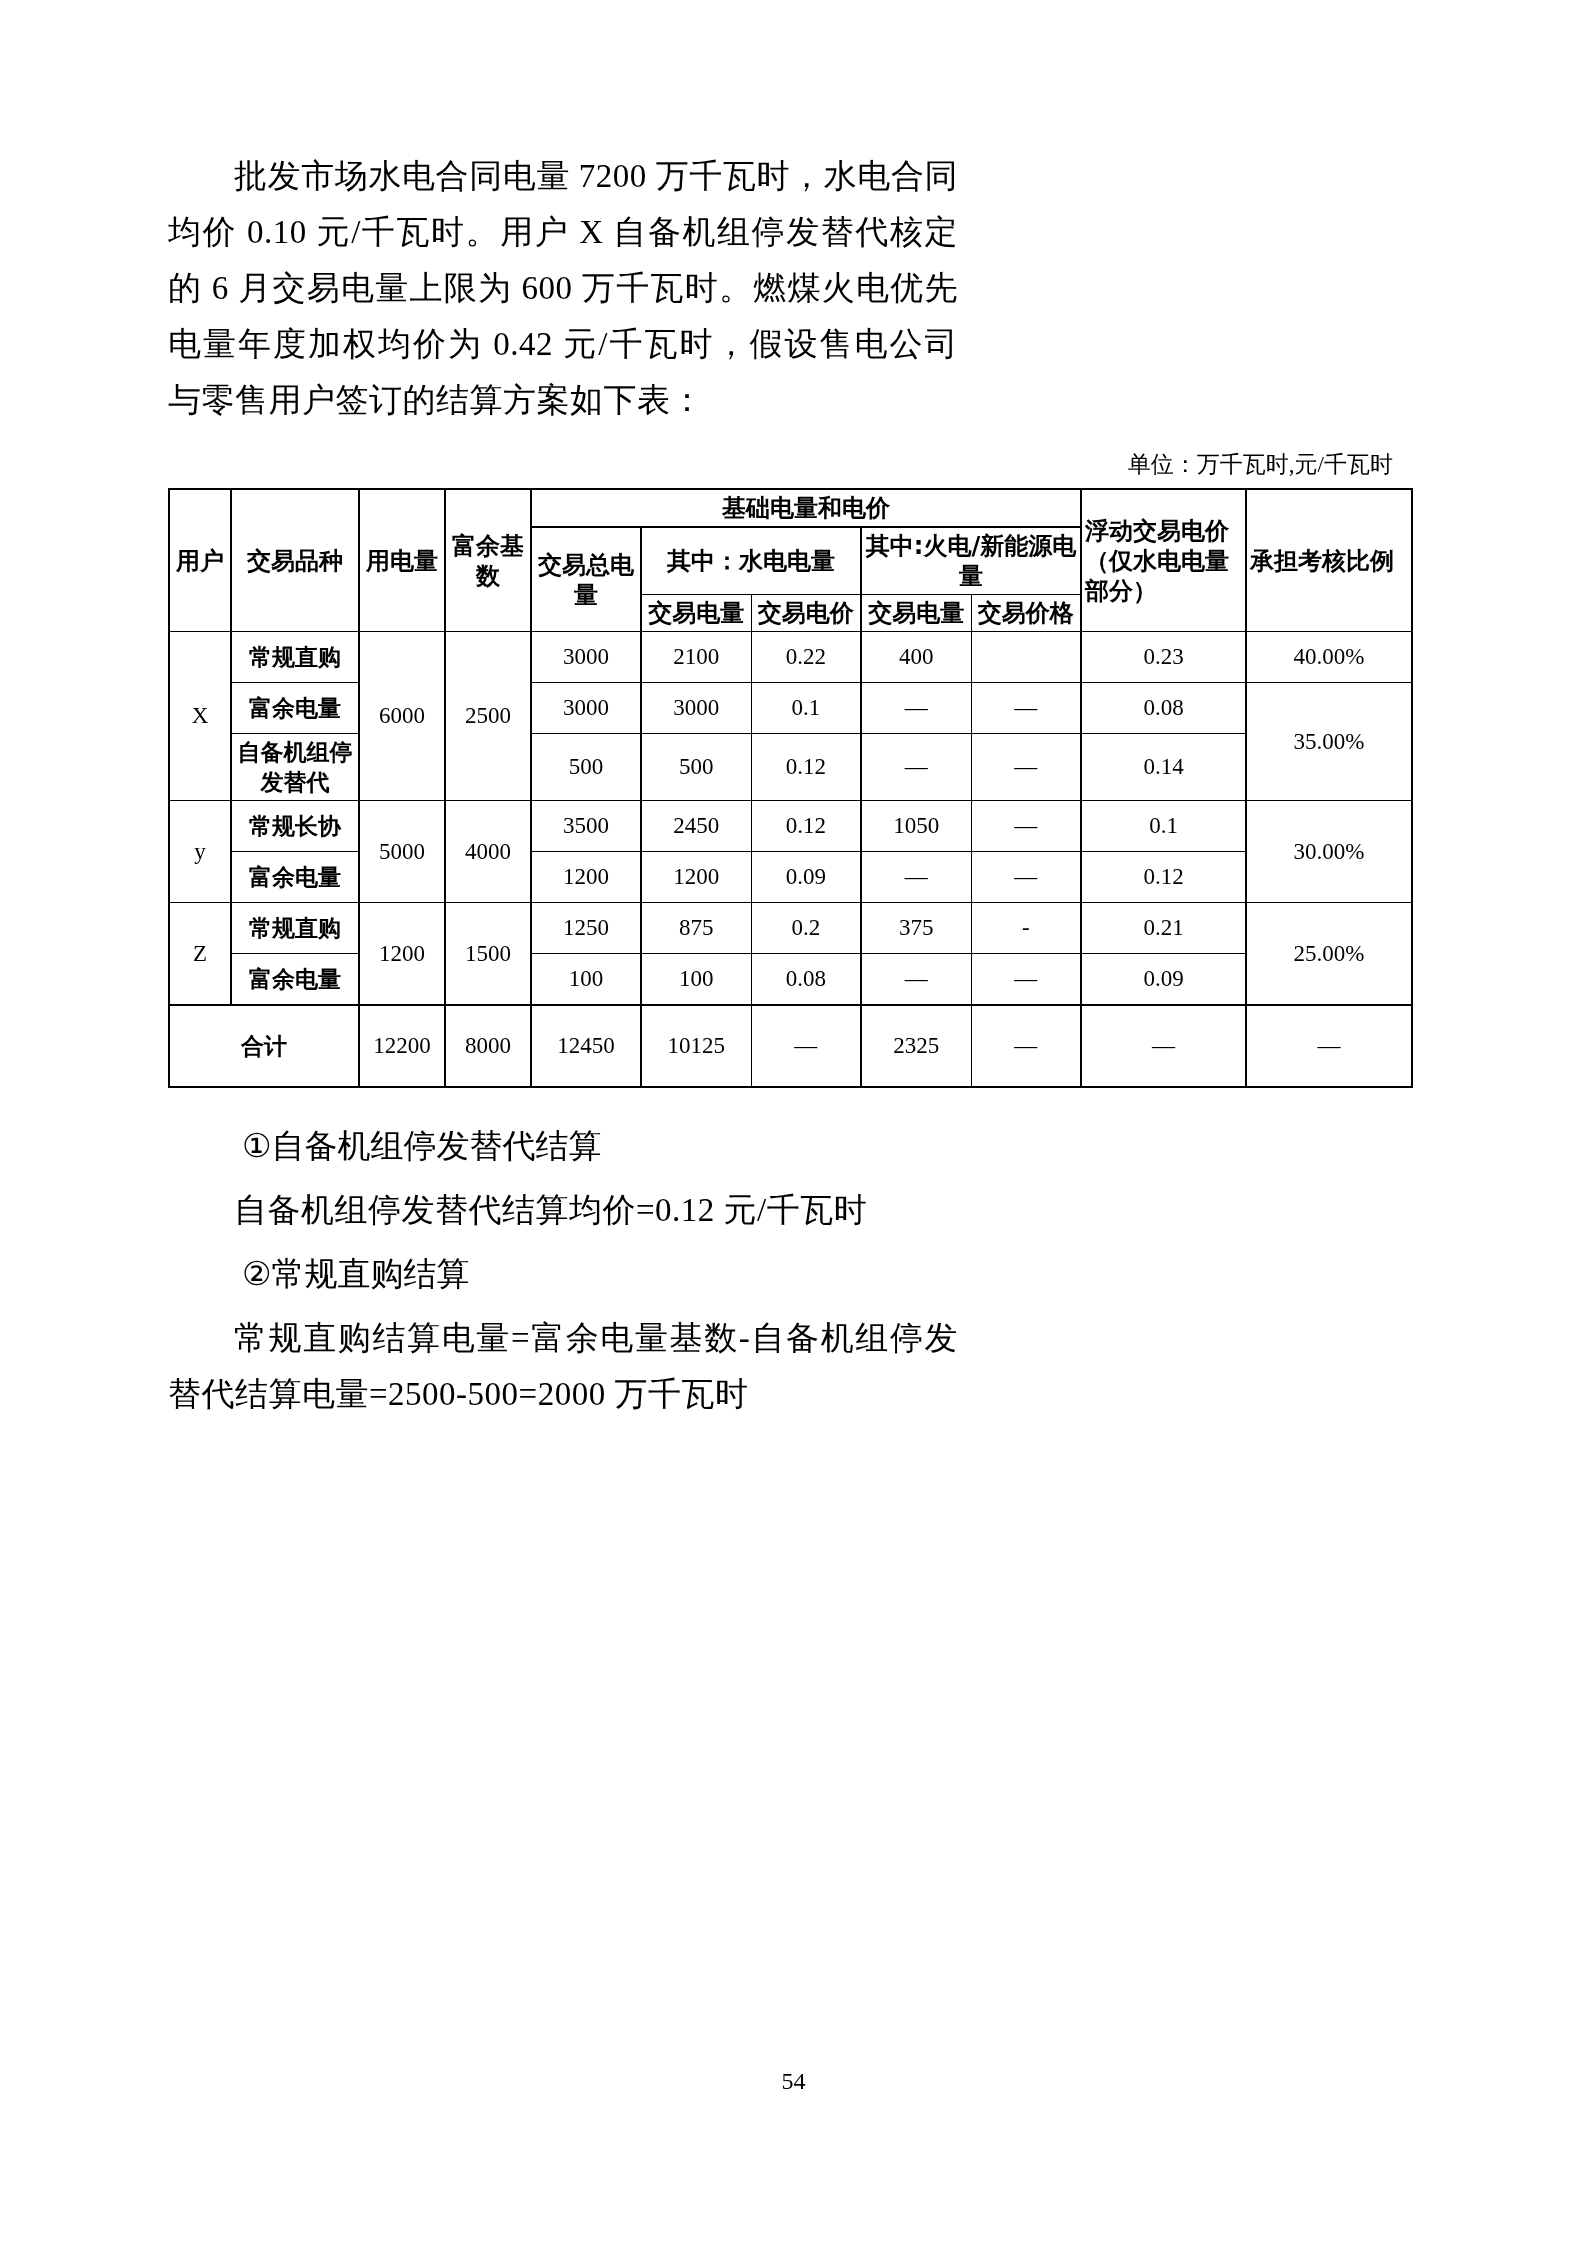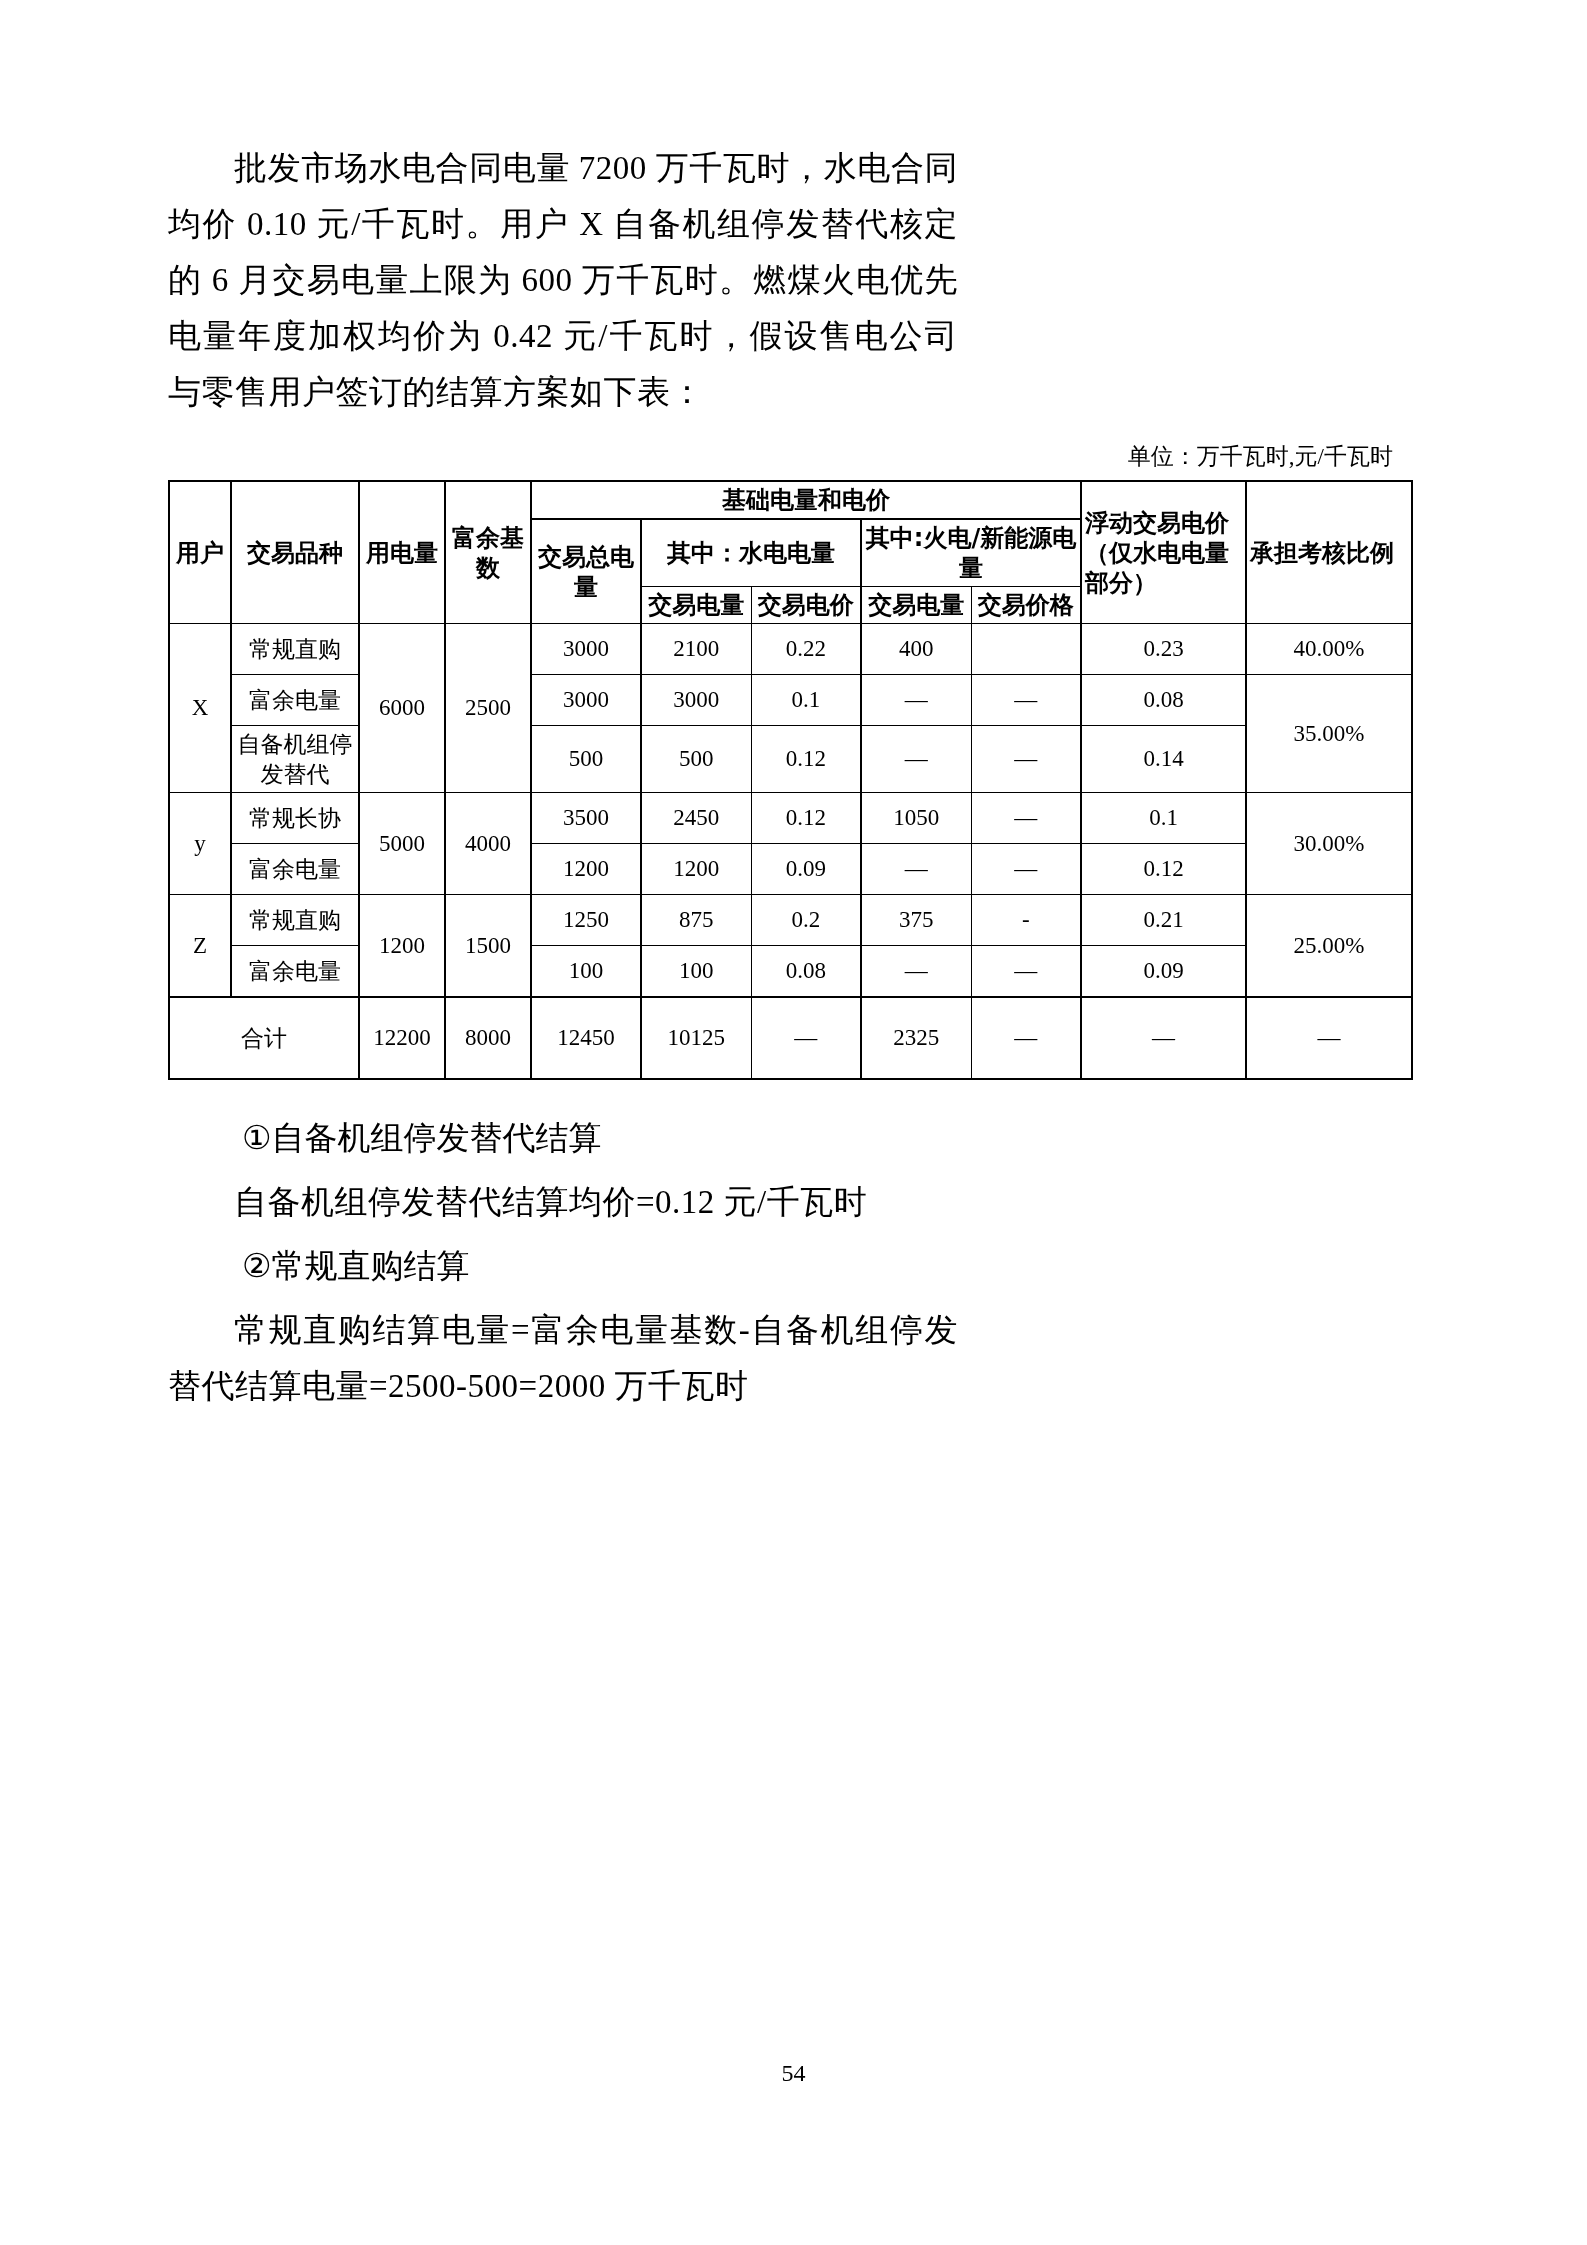--- a/index.html
+++ b/index.html
@@ -10,21 +10,21 @@
   body {
     width: 1587px;
     height: 2245px;
     position: relative;
     font-family: "Liberation Serif", "DejaVu Serif", serif;
     color: #000000;
     overflow: hidden;
   }
   .page {
     position: absolute;
-    left: 0; top: 0;
+    left: 0; top: 8px;
     width: 1587px;
     height: 2172px;
     box-sizing: border-box;
     padding: 0;
   }
   .content {
     position: absolute;
     left: 168px;
     top: 140px;
     width: 1250px;
@@ -90,21 +90,21 @@
     border-radius: 18px;
   }
   table.calc .hdr-left { text-align: left; padding-left: 3px;}
   table.calc tr.body-row td {
     font-size: 23px;
     height: 44px;
   }
   table.calc td.label-cell {
     font-family: "DejaVu Sans", "Liberation Sans", sans-serif;
     font-size: 22px;
-    font-weight: normal;
+    font-weight: bold;
   }
   table.calc tr.total-row td {
     height: 74px;
     font-size: 23px;
   }
   .t-outer-bottom { border-bottom: 2px solid #000 !important; }
   .t-outer-left { border-left: 2px solid #000 !important; }
   .t-outer-right { border-right: 2px solid #000 !important; }
   .thick-b { border-bottom: 2px solid #000 !important; }
   .thick-r { border-right: 2px solid #000 !important; }

